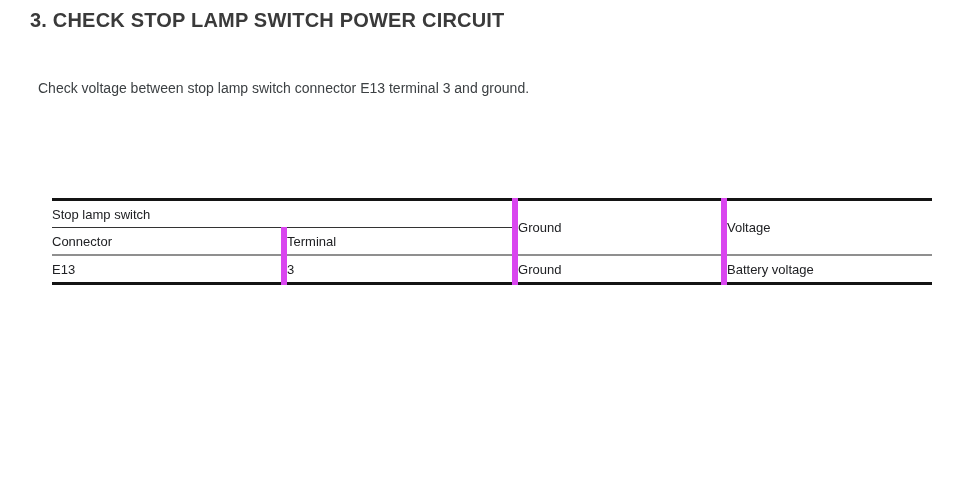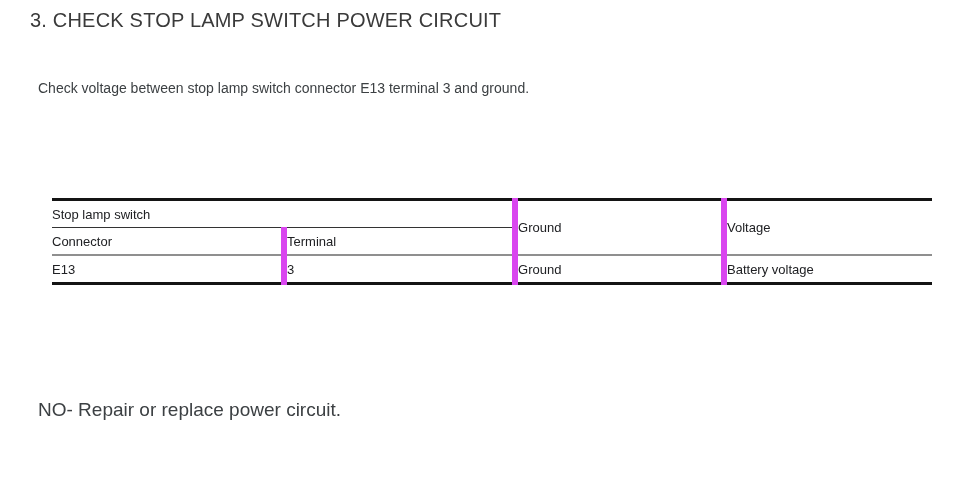--- a/index.html
+++ b/index.html
@@ -14,21 +14,21 @@
     height: 498px;
     background: #ffffff;
     overflow: hidden;
   }
   .section-title {
     position: absolute;
     left: 30px;
     top: 9px;
     margin: 0;
     font-size: 20px;
-    font-weight: normal;
+    font-weight: bold;
     letter-spacing: 0.2px;
     color: #3a3a3a;
   }
   .instruction {
     position: absolute;
     left: 38px;
     top: 80px;
     margin: 0;
     font-size: 14px;
     color: #3c4043;
@@ -96,16 +96,15 @@
       <tr class="data-row">
         <td>E13</td>
         <td class="vline-left">3</td>
         <td class="vline-left">Ground</td>
         <td class="vline-left">Battery voltage</td>
       </tr>
     </tbody>
   </table>
 
   <div class="qa-block">
-    <p class="qa-line">NO- Repair or replace power circuit.</p>
   </div>
 
 </div>
 
 </body></html>

